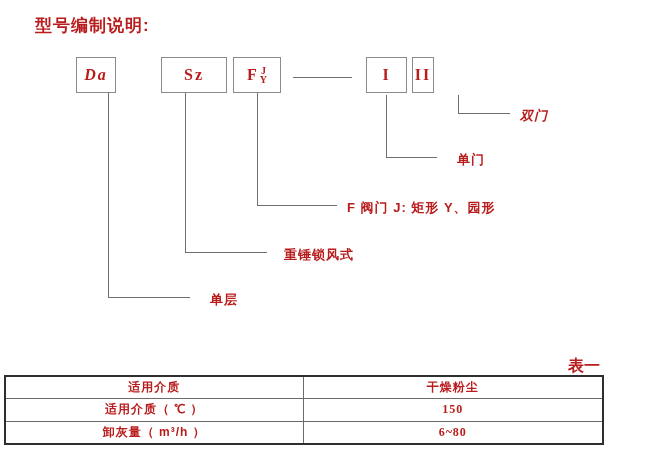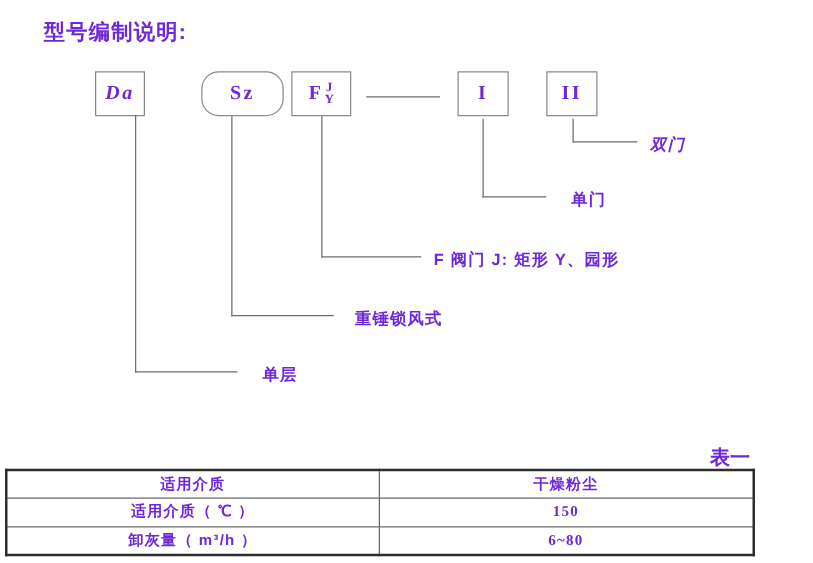--- a/index.html
+++ b/index.html
@@ -1,18 +1,18 @@
 <!DOCTYPE html>
 <html><head>
 <meta charset="utf-8">
 <style>
   html,body { margin:0; padding:0; background:#ffffff; }
   .page {
     position:relative; width:650px; height:450px; background:#ffffff;
-    font-family:"Liberation Sans", sans-serif; color:#6d28d9; overflow:hidden;
+    font-family:"Liberation Sans", sans-serif; color:#b91c1c; overflow:hidden;
   }
   .h1 {
     position:absolute; font-size:17px; font-weight:700; letter-spacing:1px;
     white-space:nowrap;
   }
   .model-box {
     position:absolute; top:57px; height:36px; box-sizing:border-box;
     border:1.5px solid #8b8b8b; background:#ffffff;
     display:flex; align-items:center; justify-content:center;
     font-family:"Liberation Serif", serif; font-weight:700; font-size:16px;
@@ -47,39 +47,39 @@
 <body>
 
 <div class="page">
 
   <div class="h1" style="left:35px; top:14px;">型号编制说明:</div>
 
   <div class="model-box" style="left:76px; width:40px;font-style:italic;">
     <span>Da</span>
   </div>
 
-  <div class="model-box" style="left:161px; width:66px;border-radius:14px;">
+  <div class="model-box" style="left:161px; width:66px;">
     <span>Sz</span>
   </div>
 
   <div class="model-box" style="left:233px; width:48px;">
     <span>F</span>
     <span class="stack">
       <span>J</span>
       <span>Y</span>
     </span>
   </div>
 
   <div class="dash" style="left:293px; top:77px; width:59px;"></div>
 
   <div class="model-box" style="left:366px; width:41px;">
     <span>I</span>
   </div>
 
-  <div class="model-box" style="left:437px; width:41px;">
+  <div class="model-box" style="left:412px; width:22px;">
     <span>II</span>
   </div>
 
   <div class="connector" style="left:458px; top:95px; width:52px; height:19px;"></div>
   <div class="connector" style="left:386px; top:95px; width:51px; height:63px;"></div>
   <div class="connector" style="left:257px; top:93px; width:80px; height:113px;"></div>
   <div class="connector" style="left:185px; top:93px; width:82px; height:160px;"></div>
   <div class="connector" style="left:108px; top:92px; width:82px; height:206px;"></div>
 
   <div class="blabel" style="left:520px; top:107px;font-style:italic;">双门</div>

